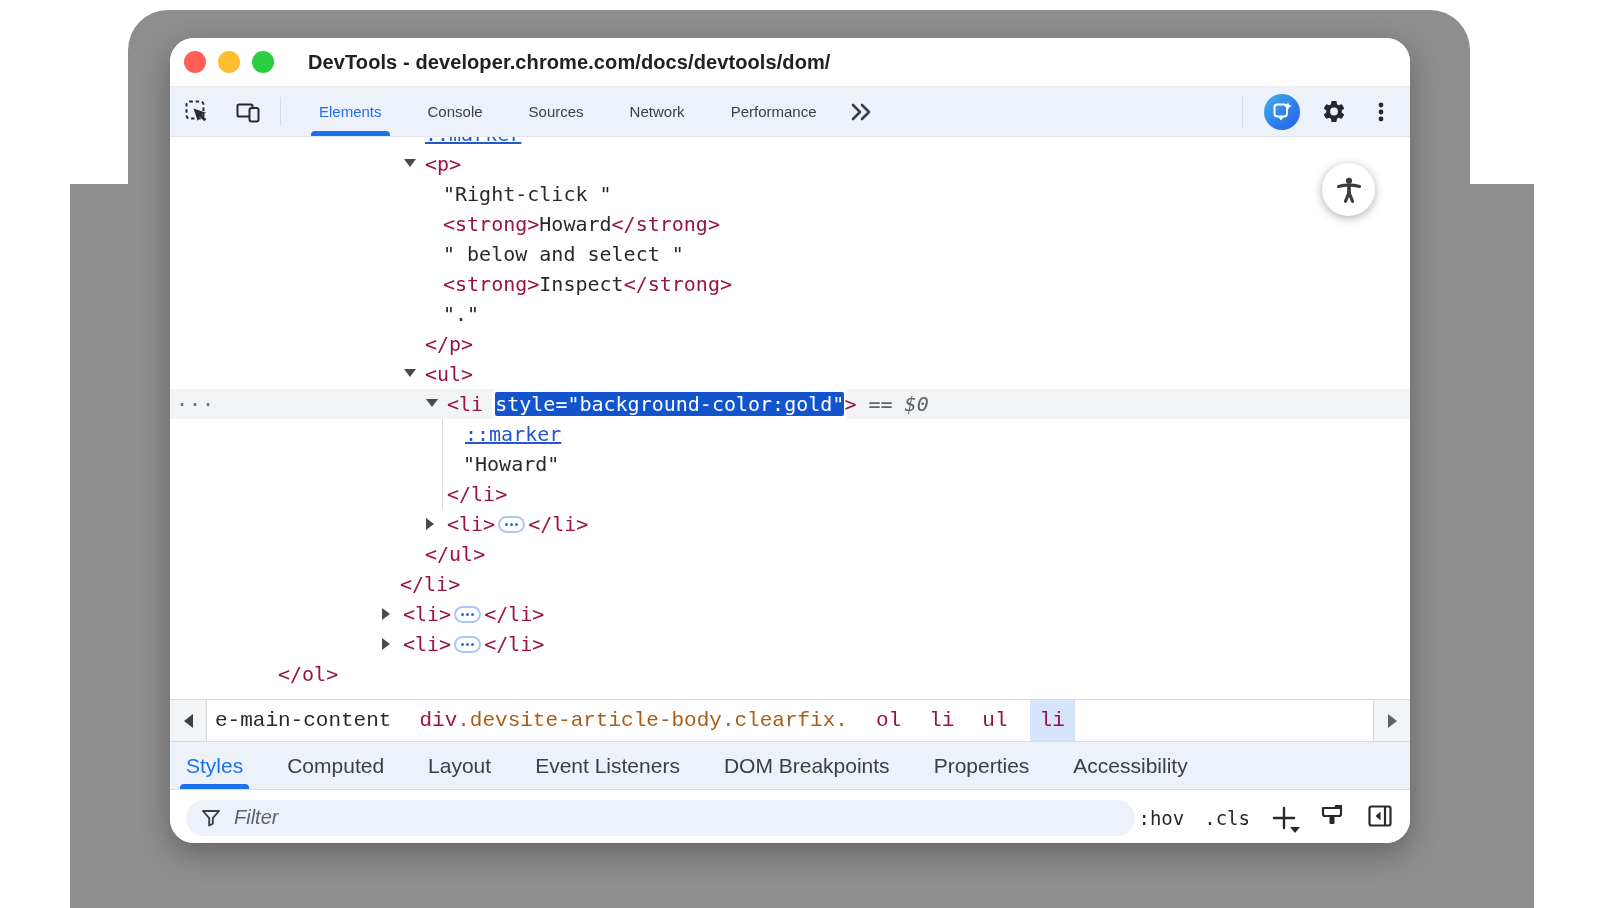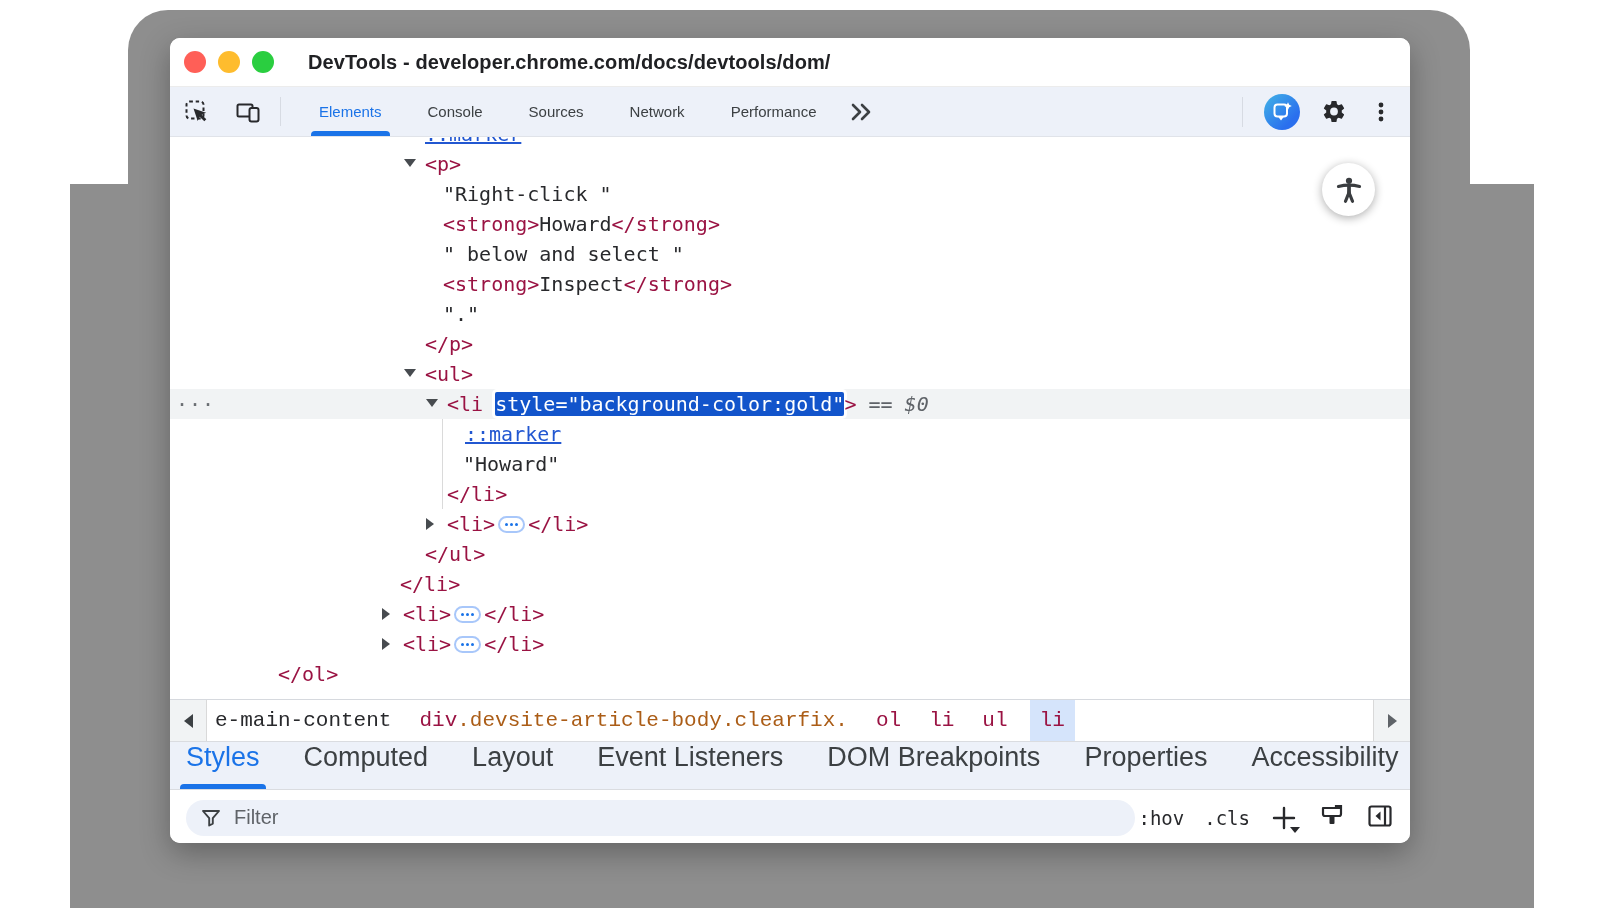--- a/index.html
+++ b/index.html
@@ -4,21 +4,21 @@
 <style>
   html,body{margin:0;padding:0;}
   body{width:1600px;height:908px;position:relative;overflow:hidden;background:#ffffff;
        font-family:"Liberation Sans", sans-serif;color:#28292c;}
   
   .bezel-top{position:absolute;left:128px;top:10px;width:1342px;height:174px;background:#8e8e8e;
              border-radius:40px 40px 0 0;}
   .bezel-bottom{position:absolute;left:70px;top:184px;width:1464px;height:724px;background:#8e8e8e;}
   
   .window{position:absolute;left:170px;top:38px;width:1240px;height:805px;background:#fff;
-          border-radius:10px;box-shadow:0 10px 30px rgba(0,0,0,.30);overflow:hidden;}
+          border-radius:24px;box-shadow:0 10px 30px rgba(0,0,0,.30);overflow:hidden;}
   
   .titlebar{height:48px;display:flex;align-items:center;border-bottom:1px solid #ececec;background:#fff;}
   .lights{display:flex;gap:12px;margin-left:14px;}
   .light{width:22px;height:22px;border-radius:50%;}
   .light.red{background:#ff5f57;} .light.yellow{background:#febc2e;} .light.green{background:#2ace40;}
   .title{margin-left:34px;font-size:20px;font-weight:700;color:#202124;letter-spacing:.1px;}
   
   .toolbar{height:49px;background:#edf1f9;border-bottom:1px solid #e0e3e9;display:flex;align-items:stretch;position:relative;}
   .tb-icon{width:26px;height:26px;align-self:center;display:flex;align-items:center;justify-content:center;}
   .tb-icon svg{display:block;}
@@ -60,27 +60,27 @@
   .crumb-btn.right{position:absolute;right:0;top:0;bottom:0;border-left:1px solid #d9d9d9;}
   .crumbs{display:flex;align-items:stretch;gap:28px;padding-left:8px;font-size:21px;}
   .crumb{display:flex;align-items:center;font-family:Liberation Mono, monospace;}
   .crumb.selected{background:#d5e4fb;padding:0 10px;margin-left:-6px;}
   .c-plain{color:#28292c;} .c-tag{color:#9a1343;} .c-class{color:#ab5d17;}
   .arrow-glyph{width:0;height:0;}
   .arrow-glyph.left{border-top:7px solid transparent;border-bottom:7px solid transparent;border-right:9px solid #3c4043;}
   .arrow-glyph.right{border-top:7px solid transparent;border-bottom:7px solid transparent;border-left:9px solid #5f6368;}
   
   .styles-tabs{height:47px;background:#edf1f9;border-bottom:1px solid #dadce0;display:flex;align-items:stretch;gap:44px;padding-left:16px;}
-  .stab{display:flex;font-size:27px;color:#3c4043;position:relative;}
+  .stab{display:flex;align-items:center;font-size:21px;color:#3c4043;position:relative;}
   .stab.active{color:#1a73e8;font-weight:500;}
   .stab.active::after{content:"";position:absolute;left:-6px;right:-6px;bottom:0;height:5px;background:#1a73e8;border-radius:4px 4px 0 0;}
   
   .filter-row{height:55px;display:flex;align-items:center;position:relative;background:#fff;}
   .filter-pill{margin-left:16px;width:949px;height:36px;border-radius:18px;background:#edf1f9;display:flex;align-items:center;padding:0 14px;box-sizing:border-box;gap:10px;}
-  .filter-input{border:none;outline:none;background:transparent;font-size:20px;color:#3c4043;flex:1;font-family:"Liberation Sans",sans-serif;}
+  .filter-input{border:none;outline:none;background:transparent;font-size:20px;color:#3c4043;flex:1;font-family:"Liberation Sans",sans-serif;font-style:italic;}
   .filter-input::placeholder{color:#5f6368;}
   .filter-right{position:absolute;right:16px;display:flex;align-items:center;gap:20px;}
   .pseudo-label{font-family:"DejaVu Sans Mono",monospace;font-size:19px;font-weight:500;color:#28292c;}
   .plus-wrap{position:relative;width:28px;height:28px;}
   .plus-tri{position:absolute;right:-2px;bottom:-1px;width:0;height:0;border-left:5px solid transparent;border-right:5px solid transparent;border-top:6px solid #28292c;transform:rotate(-0deg);}
 </style>
 </head>
 <body>
 
 <div class="bezel-top"></div>

